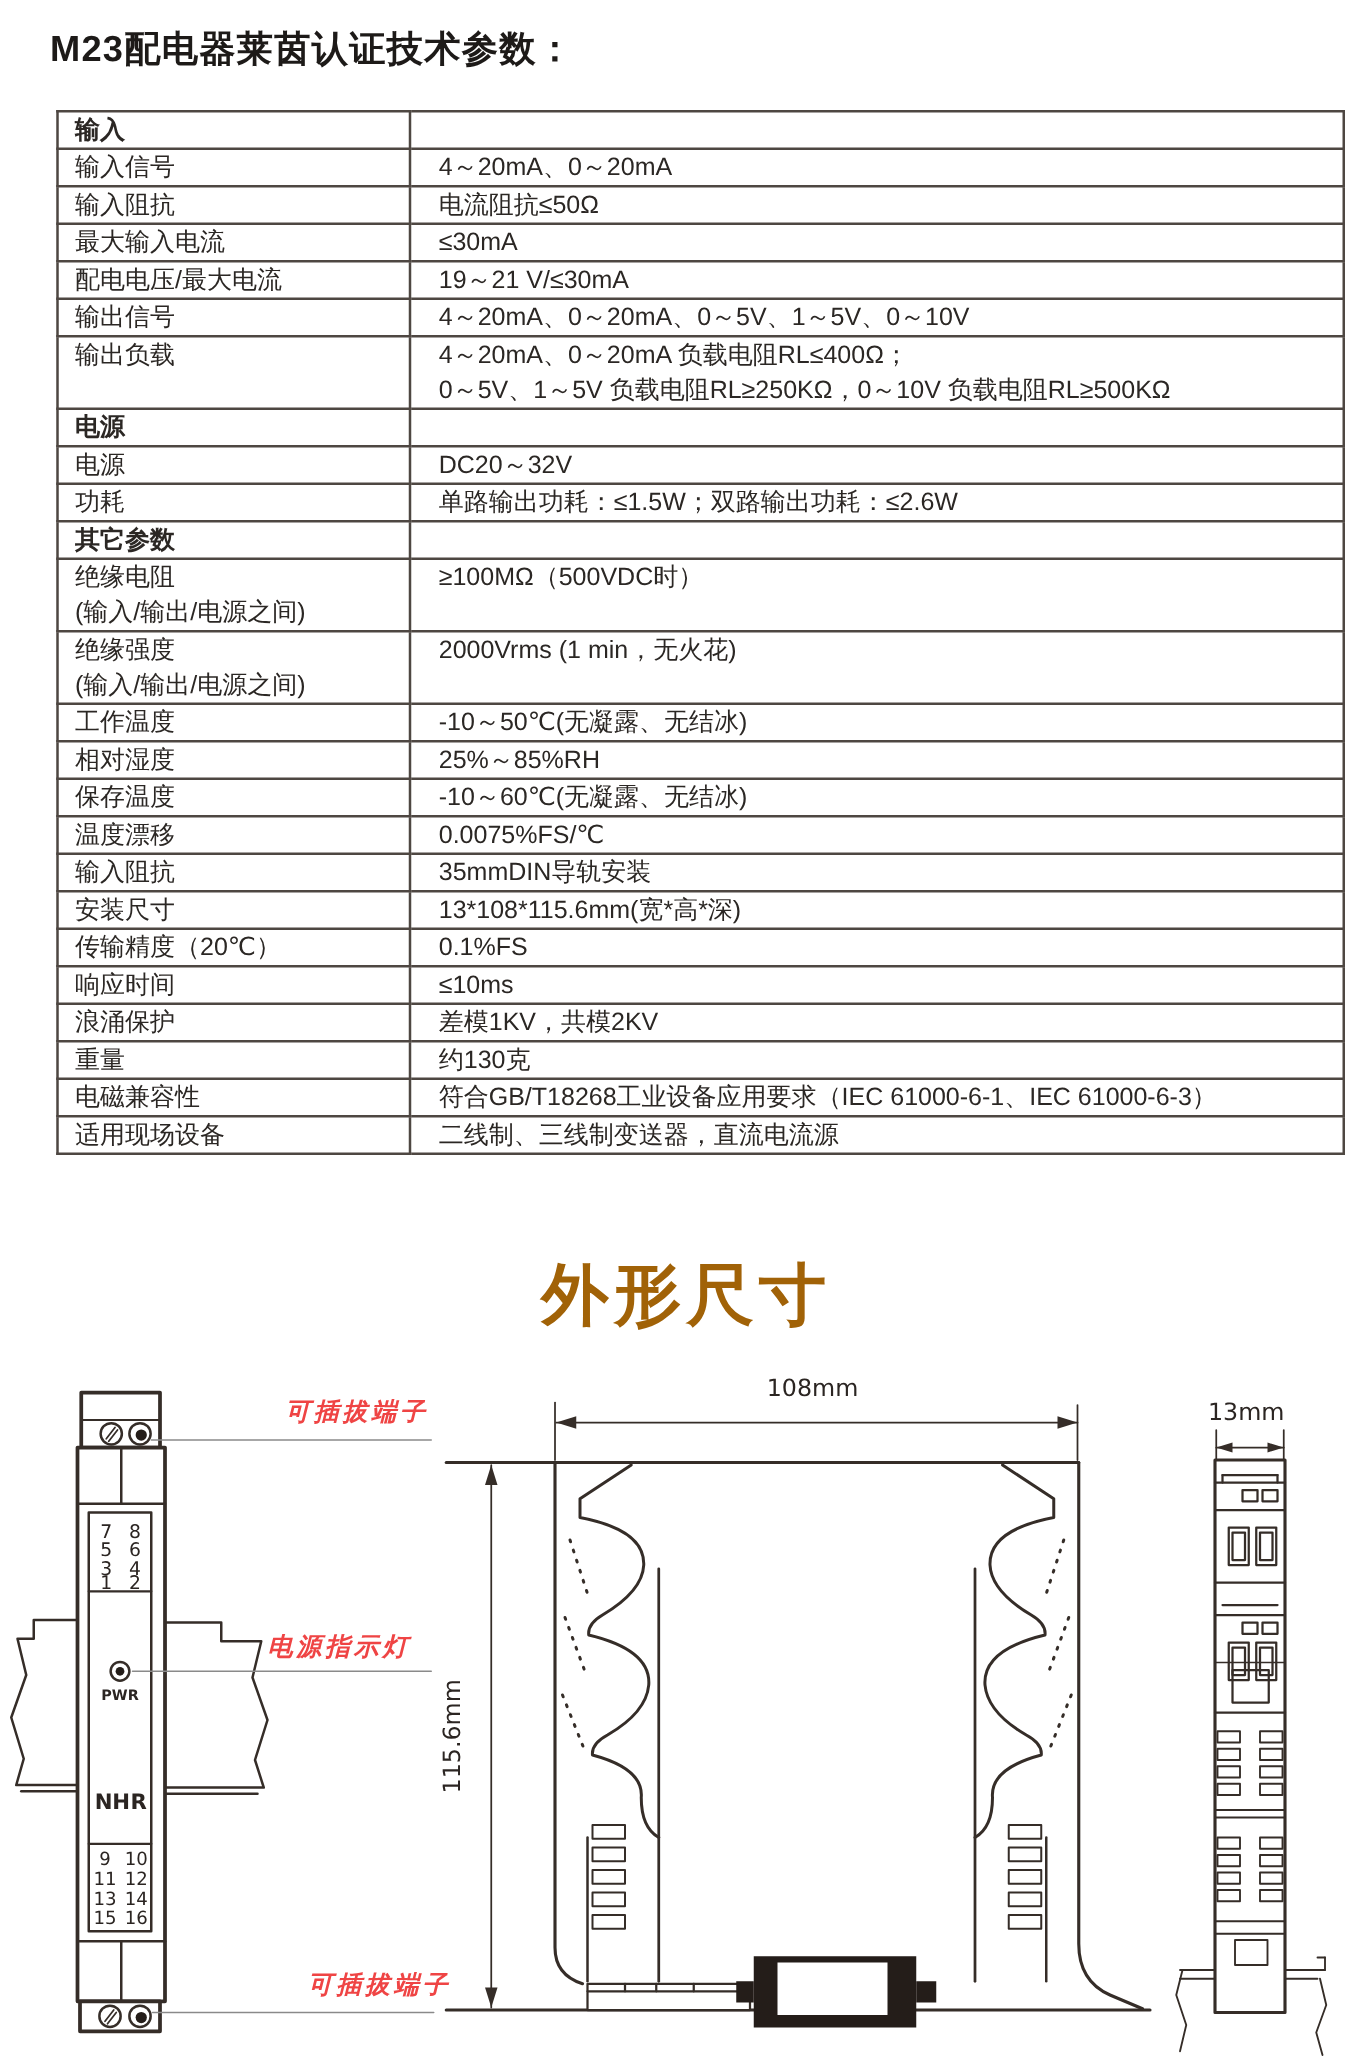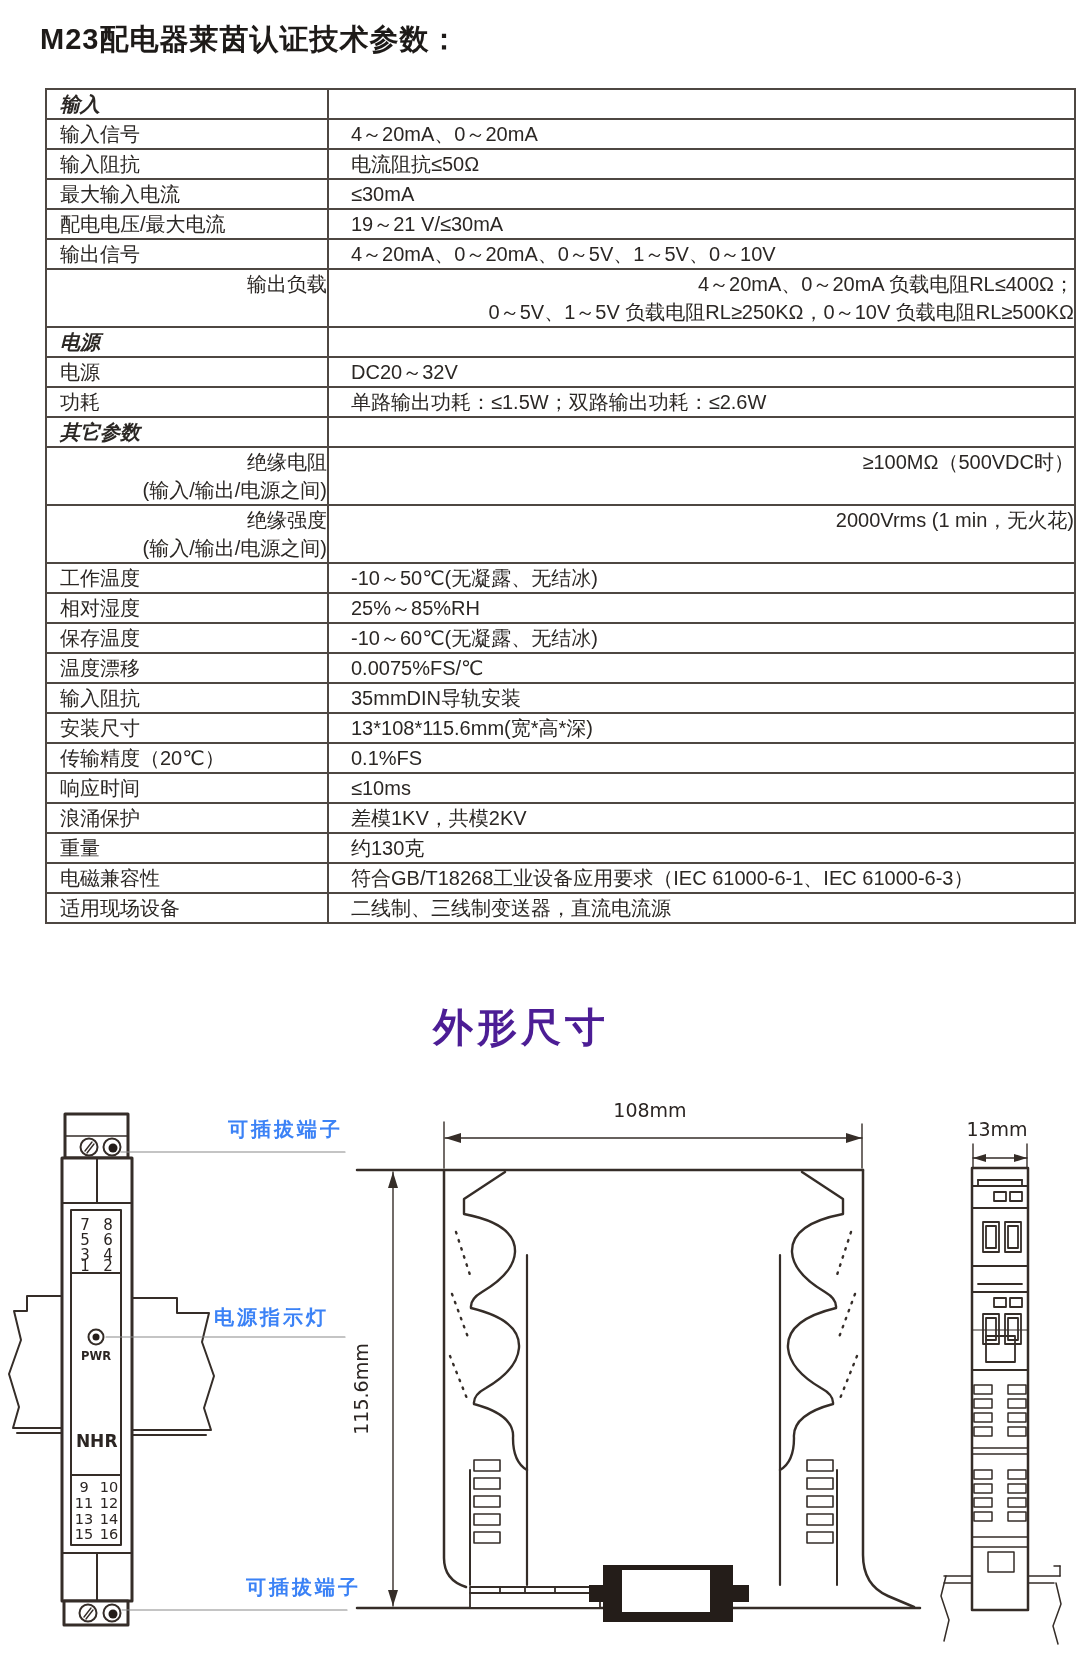--- a/index.html
+++ b/index.html
@@ -18,31 +18,31 @@
     border-collapse:collapse;table-layout:fixed;
   }
   .spec-table td{
     border:2px solid #4e4742;
     height:28px;line-height:28px;
     font-size:20px;color:#2b2724;
     padding:0;overflow:hidden;white-space:nowrap;
   }
   .spec-table td.c1{width:267px;padding-left:13px;}
   .spec-table td.c2{width:723px;padding-left:22px;border-radius:10px;}
-  .spec-table td.sec{font-weight:700;font-style:italic;}
-  .spec-table tr.h2 td{height:56px;vertical-align:top;text-align:right;}
+  .spec-table td.sec{font-weight:700;}
+  .spec-table tr.h2 td{height:56px;vertical-align:top;}
   .spec-table .ln{height:28px;line-height:28px;}
   
   .outline-heading{
     position:absolute;left:433px;top:1000px;
-    font-size:40px;font-weight:700;letter-spacing:4px;color:#4c1d95;
+    font-size:54px;font-weight:700;letter-spacing:4px;color:#a16207;
   }
   .callout{
     position:absolute;font-size:20px;font-weight:600;
-    letter-spacing:3px;color:#3b82f6;white-space:nowrap;
+    letter-spacing:3px;color:#ef4444;white-space:nowrap;font-style:italic;
   }
   .lbl-terminal-top{left:228px;top:1116px;}
   .lbl-power{left:214px;top:1304px;}
   .lbl-terminal-bottom{left:246px;top:1574px;}
   .drawing-svg{position:absolute;left:0;top:1040px;}
   .drawing-svg text{font-family:"DejaVu Sans","Liberation Sans",sans-serif;fill:#2b2522;}
 </style>
 </head>
 <body>
 

